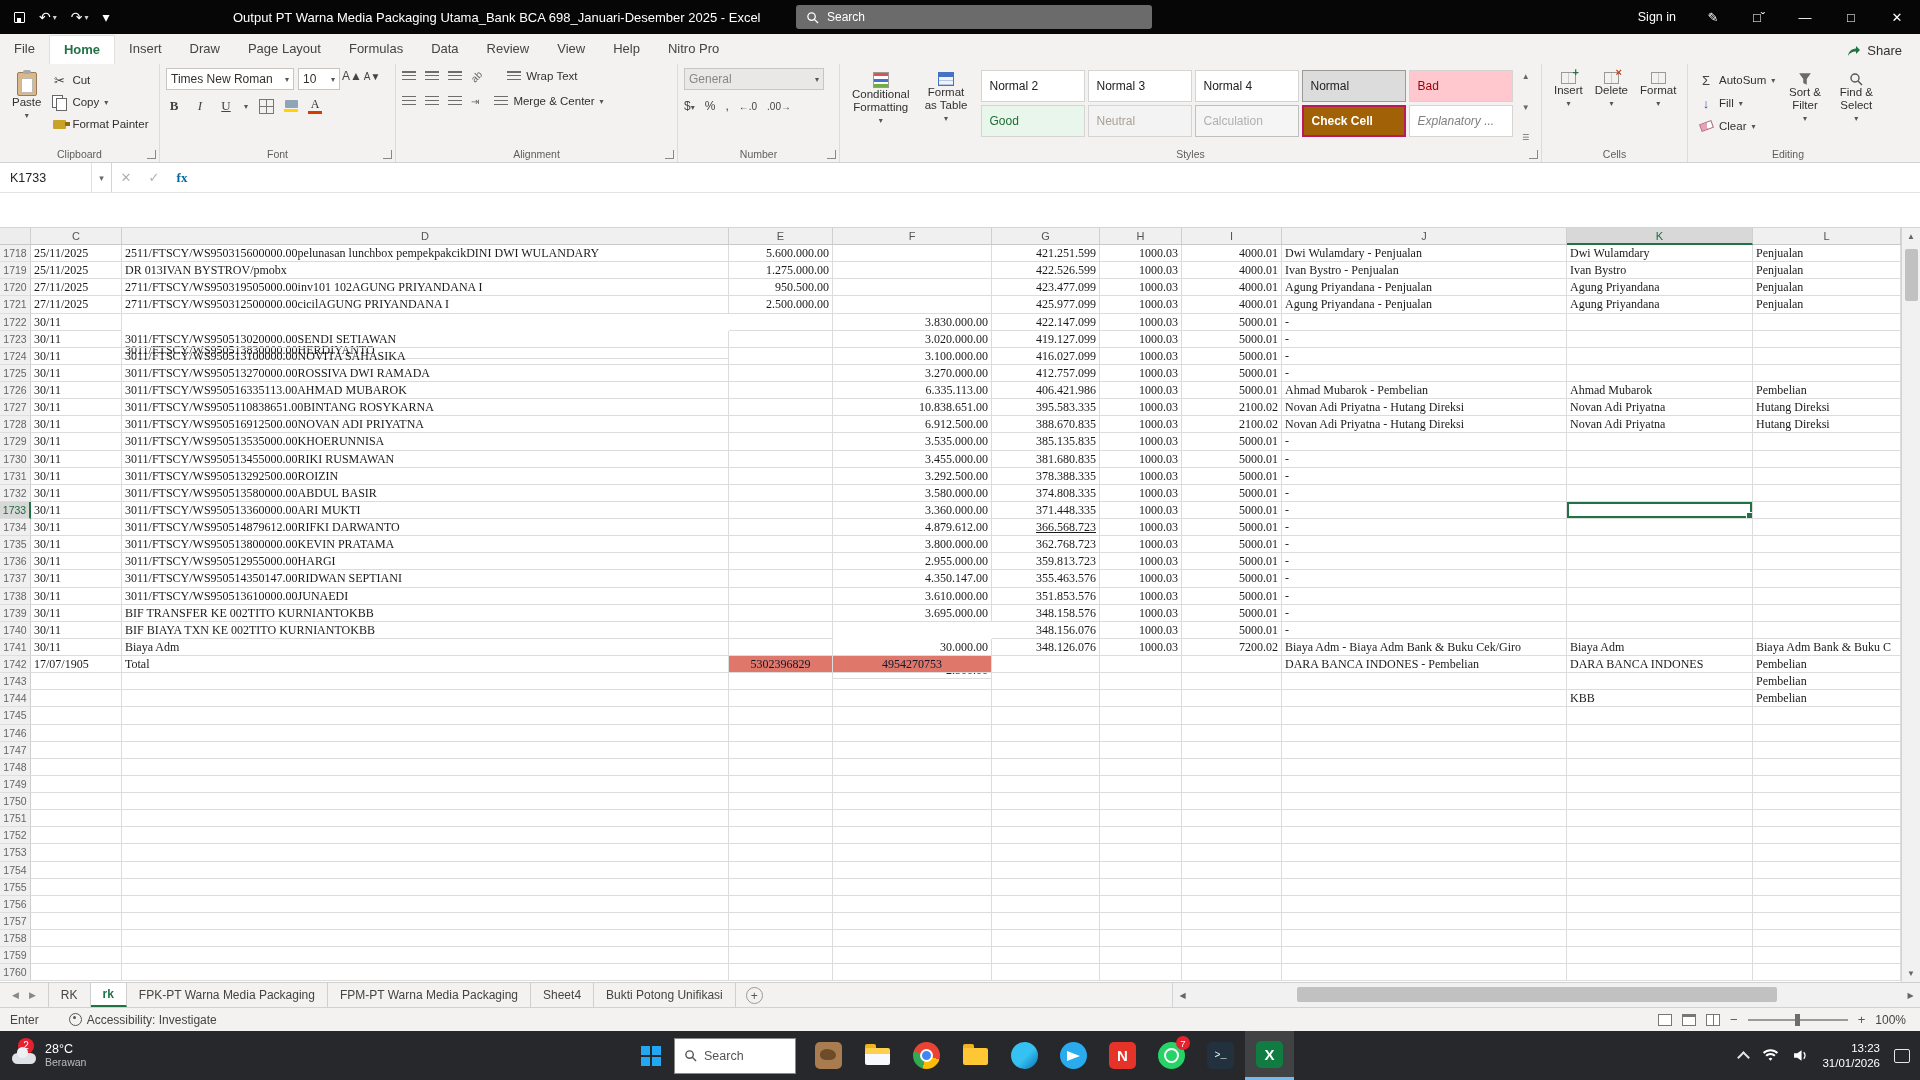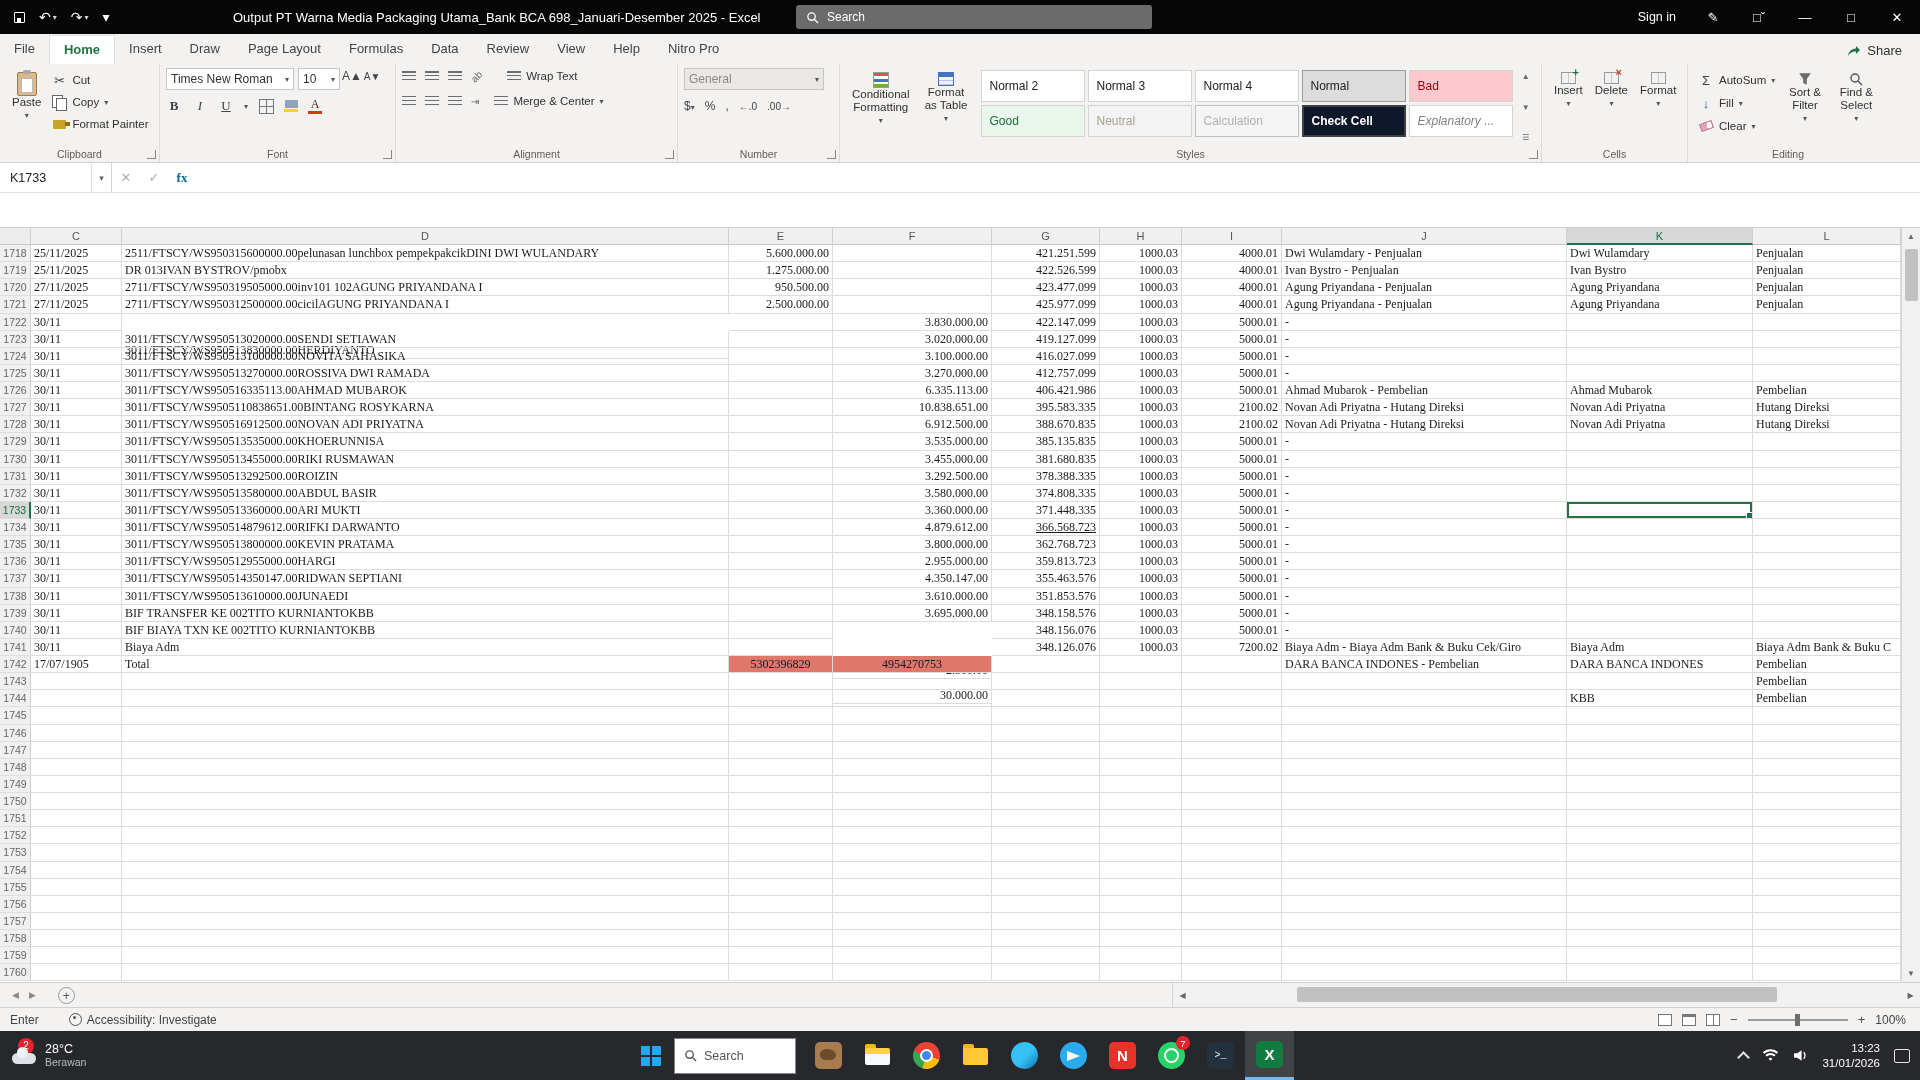--- a/index.html
+++ b/index.html
@@ -56,21 +56,21 @@
   
   .ic-al{width:14px;height:11px;background:repeating-linear-gradient(to bottom,#6d6d6d 0 1.5px,transparent 1.5px 3.8px)}
   
   .stylesrow{display:grid;grid-template-columns:repeat(5,104px);grid-auto-rows:32px;gap:3px;margin:2px 4px}
   .stylecell{border:1px solid #d6d4d2;background:#fff;display:flex;align-items:center;padding-left:8px;font-size:12px;color:#222}
   .st-normal-selected{background:#dcdcdc;border-color:#9a9a9a}
   .st-bad{background:#ffc7ce;color:#9c0006}
   .st-good{background:#e9f6ec;color:#1e6e33}
   .st-neutral{background:#f3f3f3;color:#a9a196}
   .st-calculation{background:#f5f5f5;color:#b0b0b0;border-color:#bfbfbf}
-  .st-check-cell{background:#0f172a;color:#fff;border:2px solid #404040;font-weight:bold}
+  .st-check-cell{background:#a16207;color:#fff;border:2px solid #be185d;font-weight:bold}
   .st-explanatory{font-style:italic;color:#808080}
   .galscroll{display:flex;flex-direction:column;justify-content:space-between;width:16px;margin:4px 2px;font-size:8px;color:#666;align-items:center}
   .ic-cf{width:16px;height:16px;border:1px solid #999;background:linear-gradient(to bottom,#e05252 0 25%,#fff 25% 40%,#4472c4 40% 62%,#fff 62% 76%,#70ad47 76% 100%)}
   .ic-fat{width:16px;height:14px;border:1px solid #4472c4;background:linear-gradient(#4472c4 0 4px,transparent 4px),repeating-linear-gradient(to bottom,transparent 0 3px,#b3c6e7 3px 4px)}
   .ic-cell{width:15px;height:12px;border:1px solid #999;background:repeating-linear-gradient(90deg,transparent 0 6px,#ccc 6px 7px);position:relative}
   .ic-cell.ins::after{content:"+";position:absolute;right:-4px;top:-7px;color:#217346;font-weight:bold;font-size:11px}
   .ic-cell.del::after{content:"×";position:absolute;right:-4px;top:-7px;color:#c43e1c;font-weight:bold;font-size:11px}
   .ic-erase{width:13px;height:8px;background:linear-gradient(100deg,#e8a2b8 0 55%,#fff 55%);border:1px solid #b06a84;transform:rotate(-20deg)}
 
   
@@ -738,21 +738,21 @@
         <div class="gc num" style="width: 100px; flex: 0 0 100px;">5000.01</div>
         <div class="gc" style="width: 285px; flex: 0 0 285px;">-</div>
         <div class="gc" style="width: 186px; flex: 0 0 186px;"></div>
         <div class="gc" style="width: 148px; flex: 0 0 148px;"></div>
       </div>
       <div class="grow">
         <div class="rowhdr">1741</div>
         <div class="gc" style="width: 91px; flex: 0 0 91px;">30/11</div>
         <div class="gc" style="width: 607px; flex: 0 0 607px;">Biaya Adm</div>
         <div class="gc num" style="width: 104px; flex: 0 0 104px;"></div>
-        <div class="gc num" style="width: 159px; flex: 0 0 159px; margin-top: 48px;">30.000.00</div>
+        <div class="gc num" style="width: 159px; flex: 0 0 159px;">30.000.00</div>
         <div class="gc num" style="width: 108px; flex: 0 0 108px;">348.126.076</div>
         <div class="gc num" style="width: 82px; flex: 0 0 82px;">1000.03</div>
         <div class="gc num" style="width: 100px; flex: 0 0 100px;">7200.02</div>
         <div class="gc" style="width: 285px; flex: 0 0 285px;">Biaya Adm - Biaya Adm Bank &amp; Buku Cek/Giro</div>
         <div class="gc" style="width: 186px; flex: 0 0 186px;">Biaya Adm</div>
         <div class="gc" style="width: 148px; flex: 0 0 148px;">Biaya Adm Bank &amp; Buku C</div>
       </div>
       <div class="grow">
         <div class="rowhdr">1742</div>
         <div class="gc" style="width: 91px; flex: 0 0 91px;">17/07/1905</div>
@@ -1006,20 +1006,28 @@
     <span class="vsarrow">▲</span>
     <span class="vthumb"></span>
     <span class="vsarrow" style="margin-top:auto">▼</span>
   </div>
 
   <div class="band sheetband">
     <div class="tabnav">
       <span>◀</span>
       <span>▶</span>
     </div>
+    <div style="display:flex">
+        <div class="stab">RK</div>
+        <div class="stab active">rk</div>
+        <div class="stab">FPK-PT Warna Media Packaging</div>
+        <div class="stab">FPM-PT Warna Media Packaging</div>
+        <div class="stab">Sheet4</div>
+        <div class="stab">Bukti Potong Unifikasi</div>
+      </div>
     <div class="addsheet">+</div>
     <div class="hscroll">
       <span class="hsarrow">◀</span>
       <div class="htrack">
           <div class="hthumb"></div>
         </div>
       <span class="hsarrow">▶</span>
     </div>
   </div>
 

